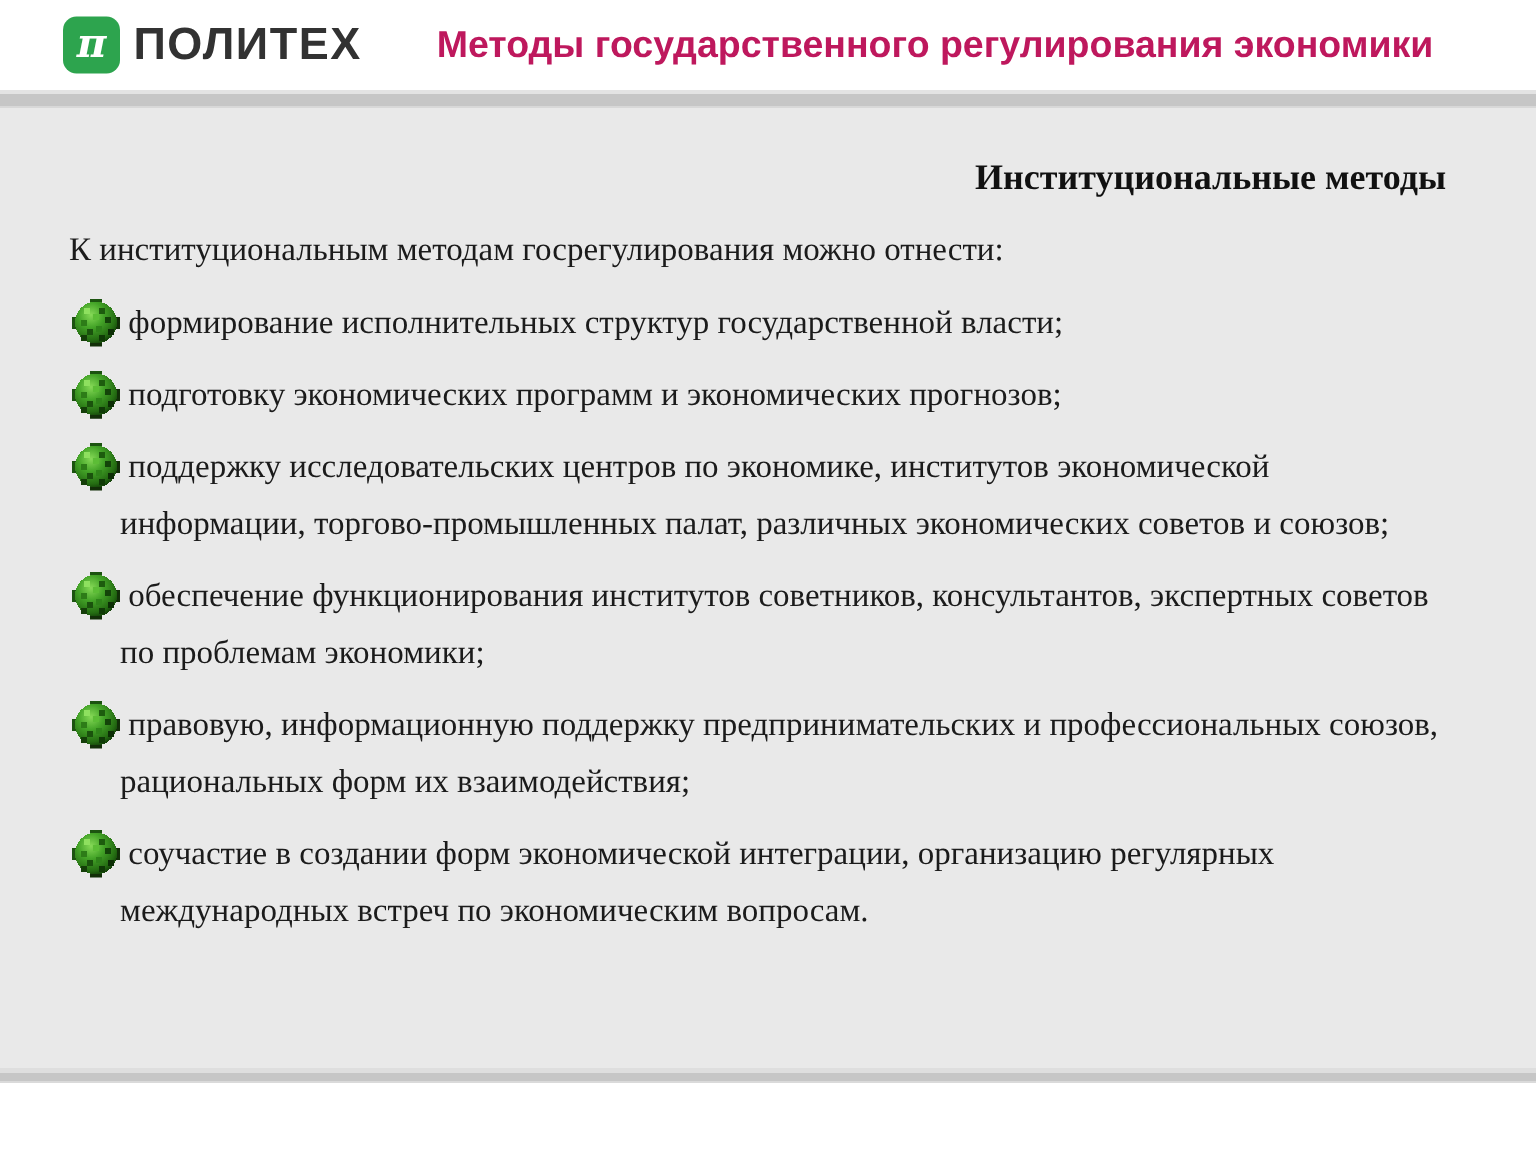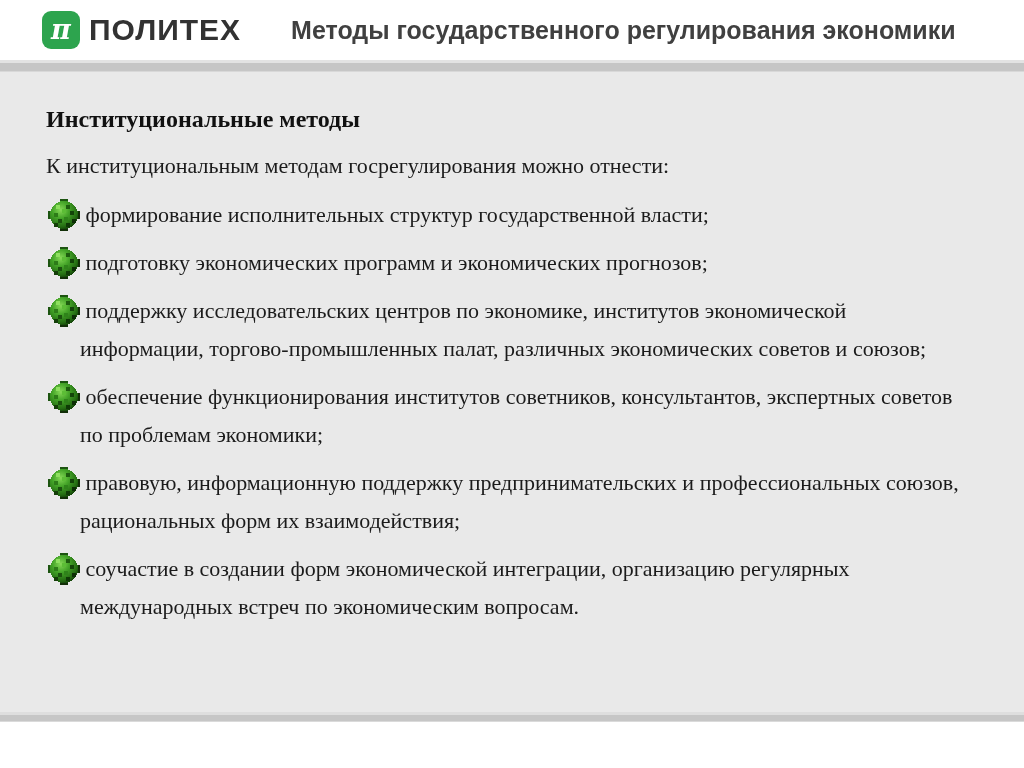--- a/index.html
+++ b/index.html
@@ -47,21 +47,21 @@
     font-weight: bold;
     font-size: 30px;
     letter-spacing: 1px;
     color: #323232;
   }
   .slide-title {
     margin-left: 50px;
     font-family: "Liberation Sans", sans-serif;
     font-weight: bold;
     font-size: 25px;
-    color: #404040;
+    color: #be185d;
     white-space: nowrap;
   }
 
   
   .strip-top {
     height: 12px; flex: 0 0 auto;
     background: linear-gradient(to bottom, #e3e3e3 0 3px, #c6c6c6 3px 11px, #d8d8d8 11px 12px);
   }
   .strip-bottom {
     height: 10px; flex: 0 0 auto;
@@ -73,21 +73,21 @@
   .slide-body {
     height: 640px; flex: 0 0 auto;
     background: #e9e9e9;
     color: #1b1b1b;
     padding: 0 60px 0 46px;
     box-sizing: border-box;
   }
   .slide-heading {
     margin: 0;
     padding-top: 34px;
-    text-align: left;
+    text-align: right;
     font-size: 24px;
     font-weight: bold;
     color: #111111;
     font-family: "Liberation Serif", serif;
   }
   .intro {
     margin: 14px 0 11px 0;
     font-size: 22px;
     line-height: 38px;
   }

